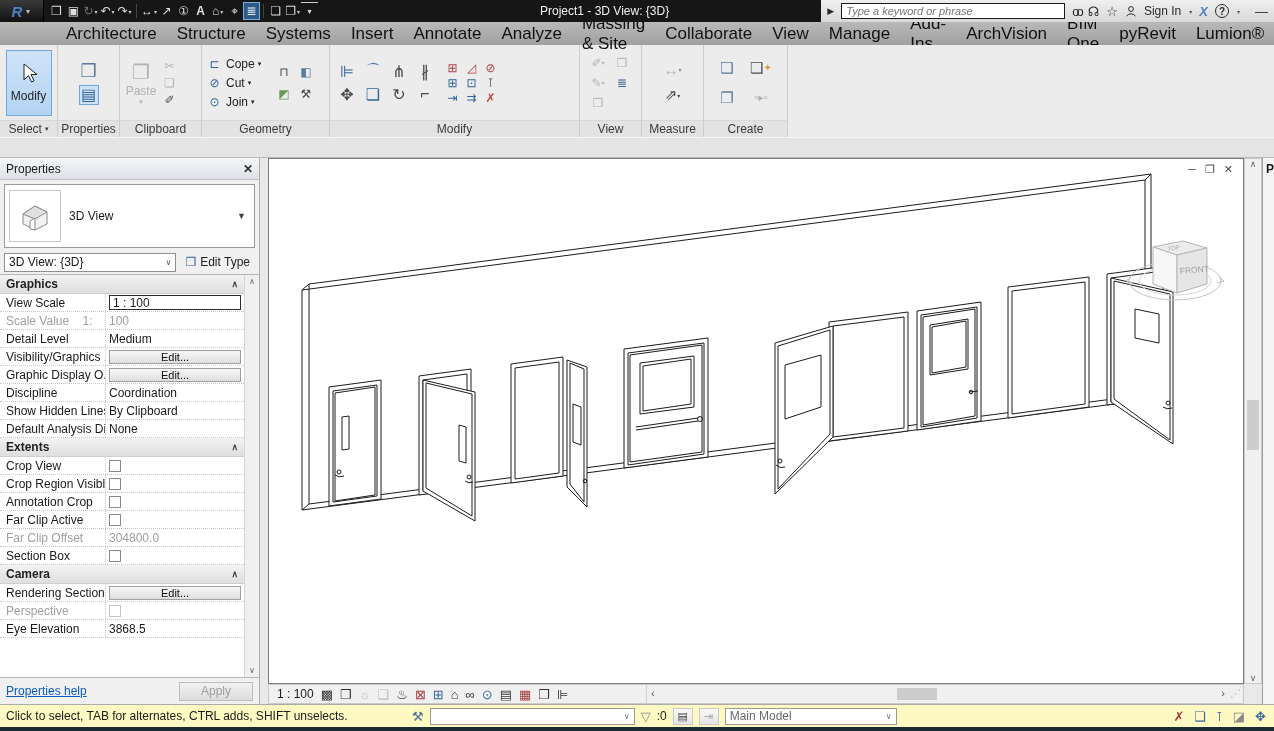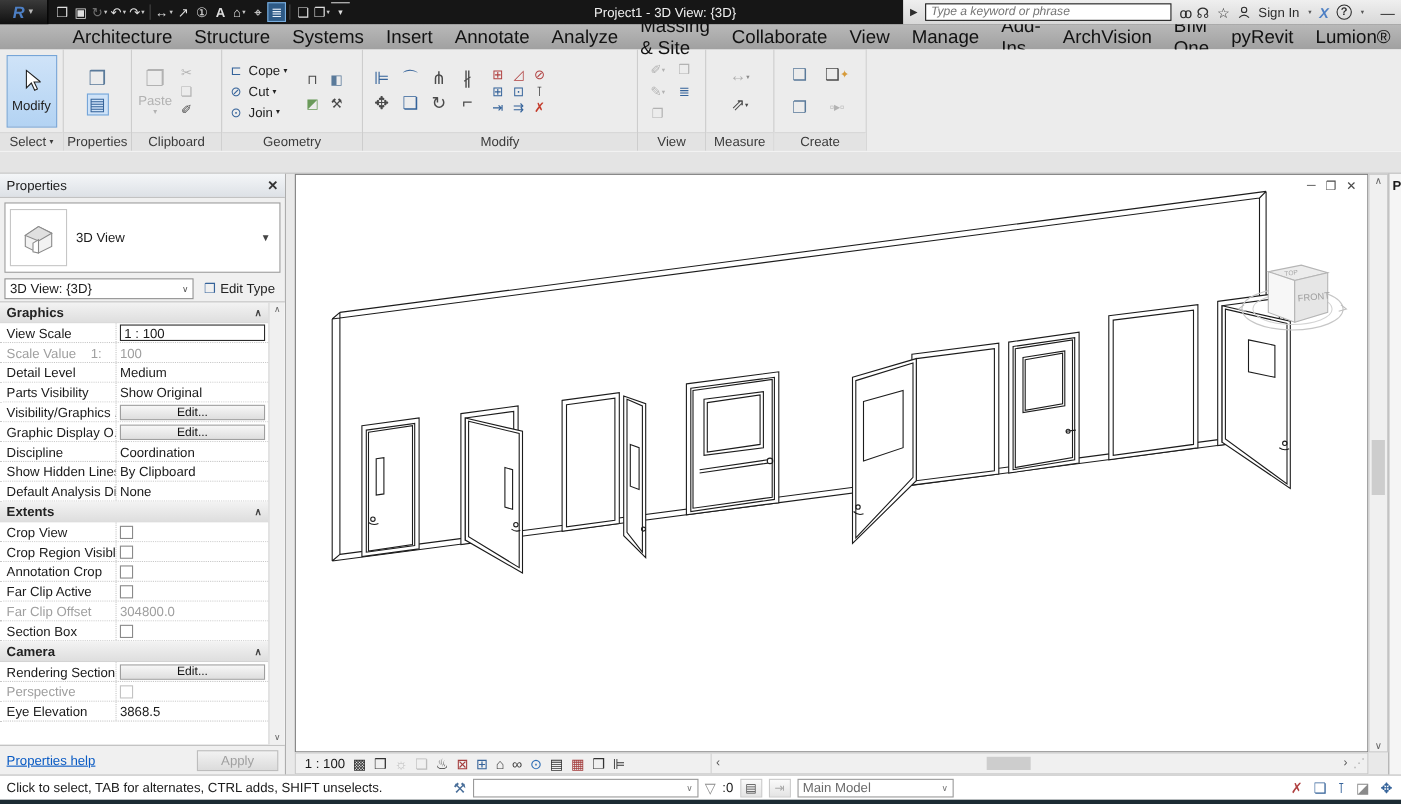--- a/index.html
+++ b/index.html
@@ -76,21 +76,21 @@
 .vscroll{position:absolute;right:0;top:0;bottom:20px;width:18px;background:#f0f0f0;border:1px solid #c9c9c9;display:flex;flex-direction:column;align-items:center;font-size:9px;color:#666}
 .vthumb{width:12px;height:50px;background:#cdcdcd;position:absolute;top:46%;left:2px}
 .bottombar{position:absolute;left:0;right:18px;bottom:0;height:20px;display:flex;background:#f0f0f0;border:1px solid #c9c9c9}
 .viewbar{width:377px;display:flex;align-items:center;gap:7px;padding:0 8px;font-size:12px}
 .vbic{font-size:13px;color:#333;display:inline-flex}
 .hscroll{flex:1;position:relative;border-left:1px solid #d0d0d0;color:#555}
 .hthumb{position:absolute;left:42%;top:3px;width:40px;height:12px;background:#cdcdcd}
 .harrow{position:absolute;top:2px;font-size:11px}
 .sliver{width:12px;background:#f5f5f5;border-left:1px solid #9a9a9a;font-weight:bold;padding:4px 0 0 3px;overflow:hidden}
 
-.statusbar{height:23px;background:#ffffff;border-top:1px solid #ababab;display:flex;align-items:center;padding:0 6px;gap:6px}
+.statusbar{height:23px;background:#fef9c3;border-top:1px solid #ababab;display:flex;align-items:center;padding:0 6px;gap:6px}
 .sbtext{width:400px}
 .scombo{width:205px;height:17px;background:#fff;border:1px solid #9a9a9a;display:flex;align-items:center;padding:0 4px}
 .scombo .ar{margin-left:auto;font-size:8px;color:#777}
 .sbtn{width:20px;height:17px;border:1px solid #c9c9c9;background:linear-gradient(#fafafa,#e4e4e4);display:flex;align-items:center;justify-content:center;font-size:11px;color:#444}
 .selicons{margin-left:auto;display:flex;gap:10px;padding-right:2px;font-size:13px}
 .bottomedge{height:4px;background:#1c2b33}
 svg text{font-family:"Liberation Sans",sans-serif}
 </style>
 </head>
 <body>
@@ -348,24 +348,20 @@
       </div>
       <div class="prow">
         <div class="pname gray">Scale Value    1:</div>
         <div class="pval gray">100</div>
       </div>
       <div class="prow">
         <div class="pname">Detail Level</div>
         <div class="pval">Medium</div>
       </div>
       <div class="prow">
-        <div class="pname">Parts Visibility</div>
-        <div class="pval">Show Original</div>
-      </div>
-      <div class="prow">
         <div class="pname">Visibility/Graphics ...</div>
         <div class="pval">
             <button class="ebtn">Edit...</button>
           </div>
       </div>
       <div class="prow">
         <div class="pname">Graphic Display O...</div>
         <div class="pval">
             <button class="ebtn">Edit...</button>
           </div>
@@ -598,21 +594,21 @@
 <div class="statusbar">
   <span class="sbtext">Click to select, TAB for alternates, CTRL adds, SHIFT unselects.</span>
   <span class="ic" style="color:#4a6f9a">⚒</span>
   <div class="scombo">
       <span class="ar">∨</span>
     </div>
   <span class="ic" style="color:#8a8a8a">▽</span>
   <span>:0</span>
   <span class="sbtn">▤</span>
   <span class="sbtn" style="color:#aaa">⇥</span>
-  <div class="scombo" style="width:142px;color:#6a6a6a">
+  <div class="scombo" style="width:172px;color:#6a6a6a">
     <span>Main Model</span>
     <span class="ar">∨</span>
   </div>
   <div class="selicons">
     <span style="color:#b04040">✗</span>
     <span style="color:#35639a">❏</span>
     <span style="color:#35639a">⊺</span>
     <span style="color:#8a8a8a">◪</span>
     <span style="color:#35639a">✥</span>
   </div>

